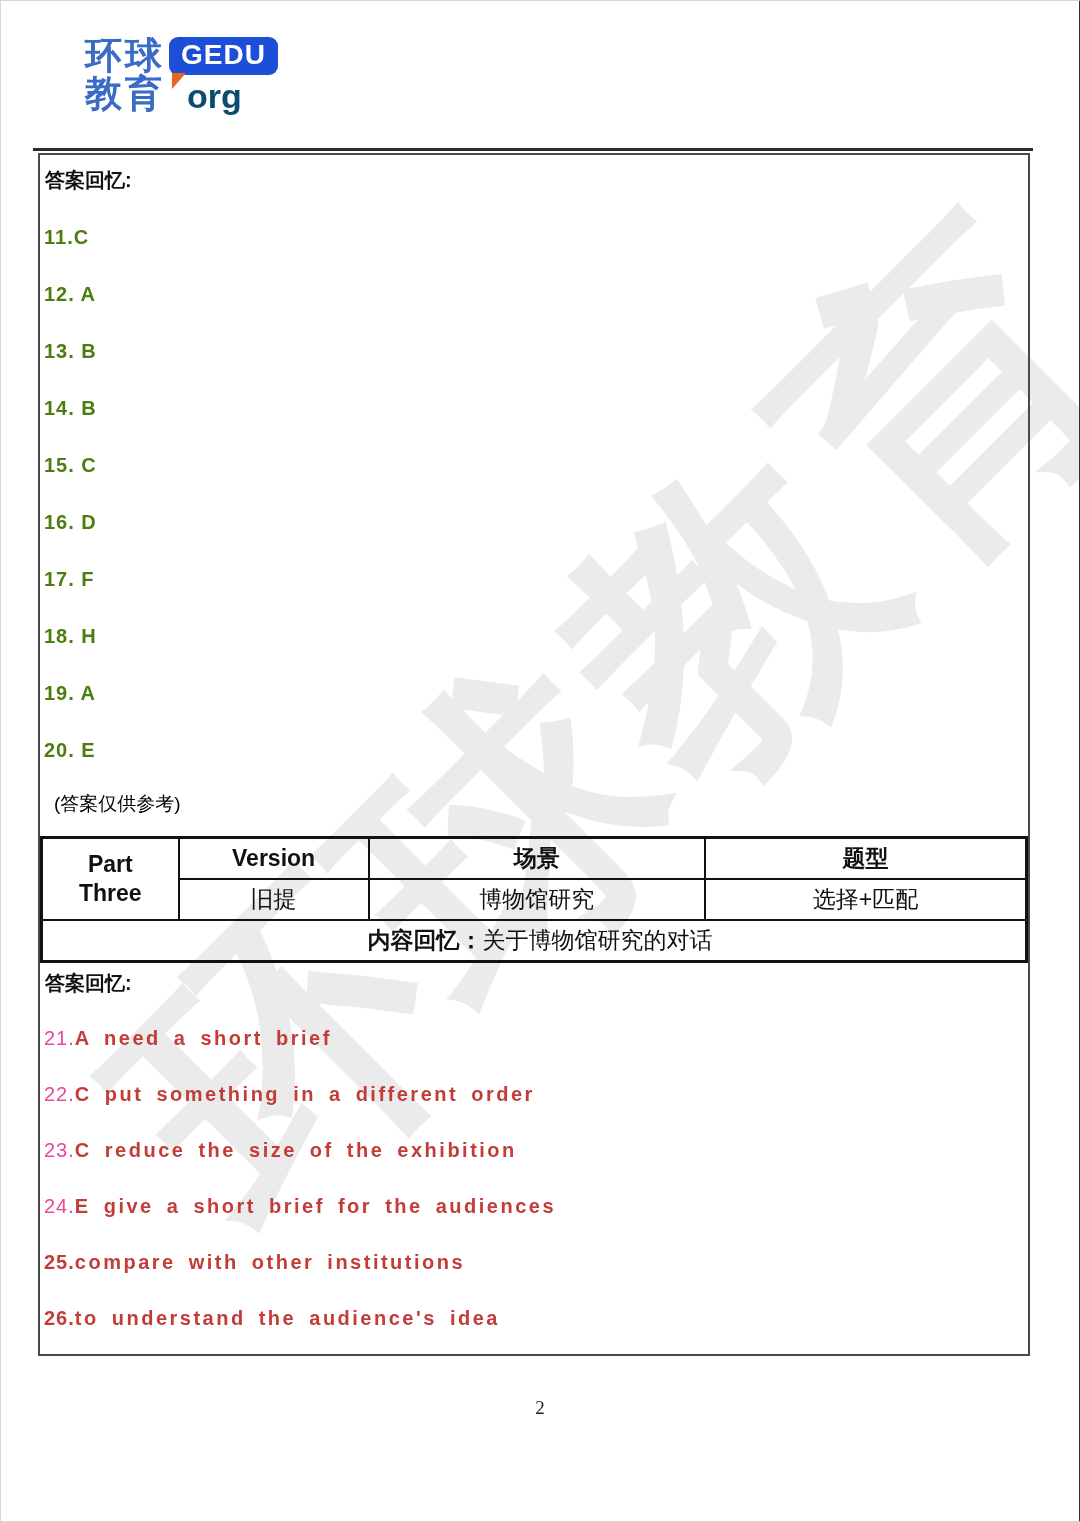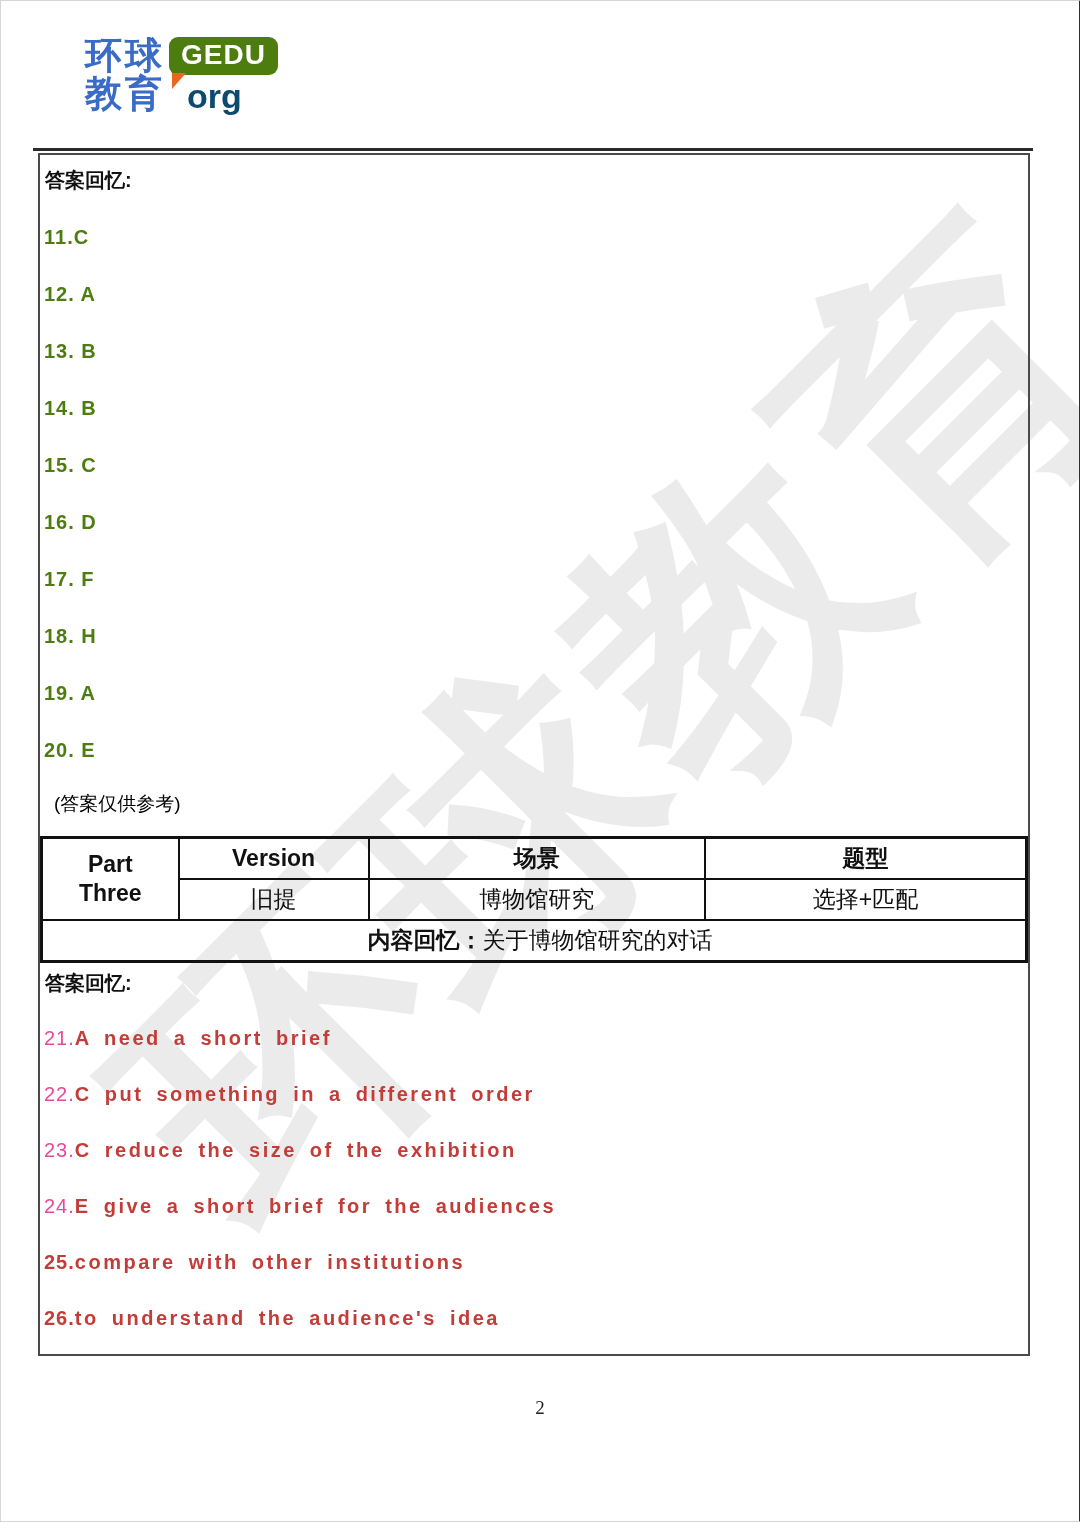--- a/index.html
+++ b/index.html
@@ -6,21 +6,21 @@
   body{font-family:"Liberation Sans","DejaVu Sans",sans-serif;}
   .page{
     position:relative;width:1078px;height:1520px;background:#ffffff;
     border:1px solid #d6d6d6;border-right:2px solid #2f2f2f;overflow:hidden;
   }
   
   .logo{position:absolute;left:84px;top:36px;display:flex;align-items:flex-end;z-index:3;}
   .logo-cn{color:#3a6bc6;font-weight:bold;font-size:37px;line-height:38px;letter-spacing:3px;}
   .logo-right{margin-left:4px;position:relative;}
   .gedu-badge{
-    display:inline-block;background:#4d7c0f;color:#ffffff;font-weight:bold;
+    display:inline-block;background:#1d4ed8;color:#ffffff;font-weight:bold;
     font-size:28px;line-height:28px;padding:4px 12px 6px;border-radius:9px;letter-spacing:1px;
     position:relative;
   }
   .gedu-badge .badge-tail{
     position:absolute;left:3px;bottom:-14px;width:0;height:0;
     border-top:16px solid #e8671f;border-right:14px solid transparent;
   }
   .org-text{color:#0c4a6e;font-weight:bold;font-size:34px;line-height:34px;margin:4px 0 0 18px;}
   
   .header-rule{position:absolute;left:32px;top:147px;width:1000px;height:3px;background:#2b2b2b;z-index:2;}

